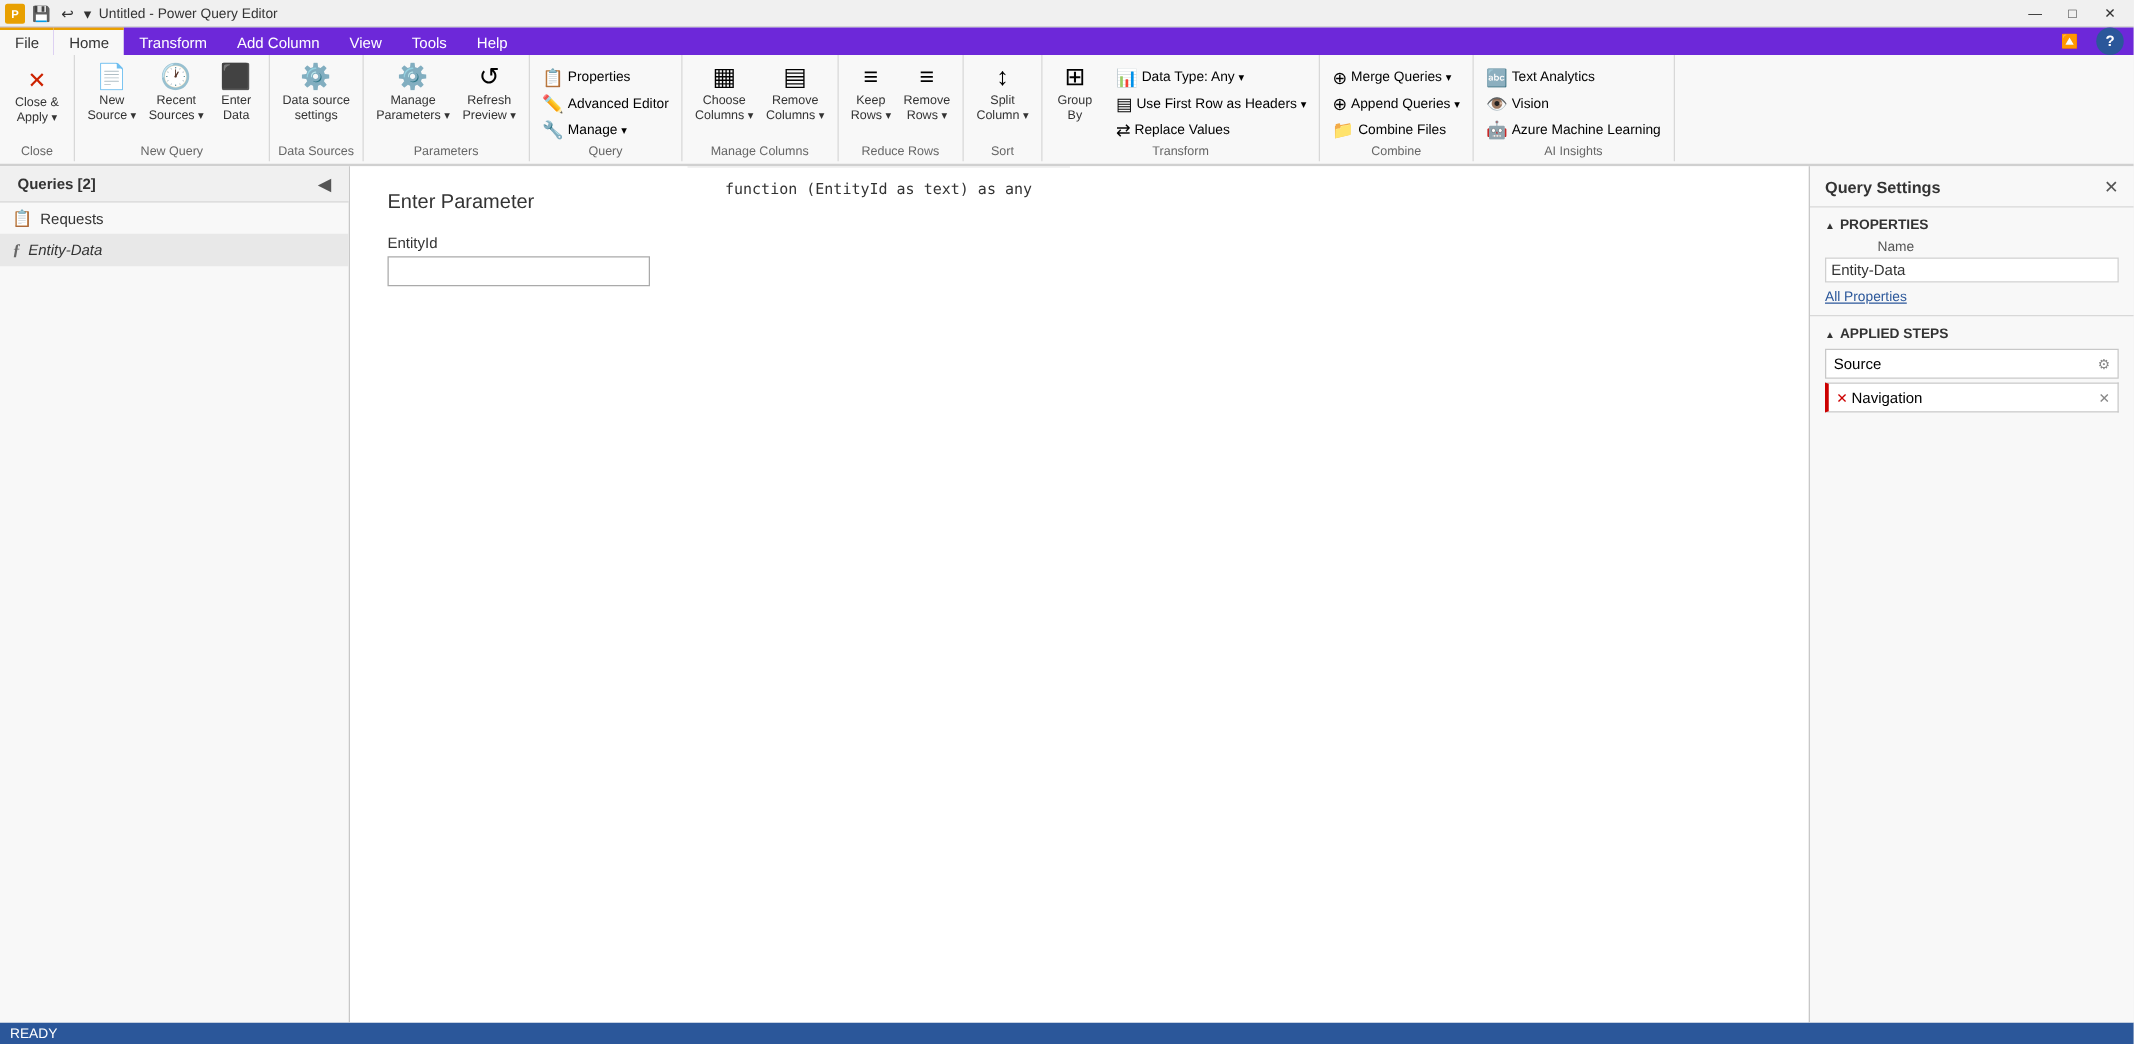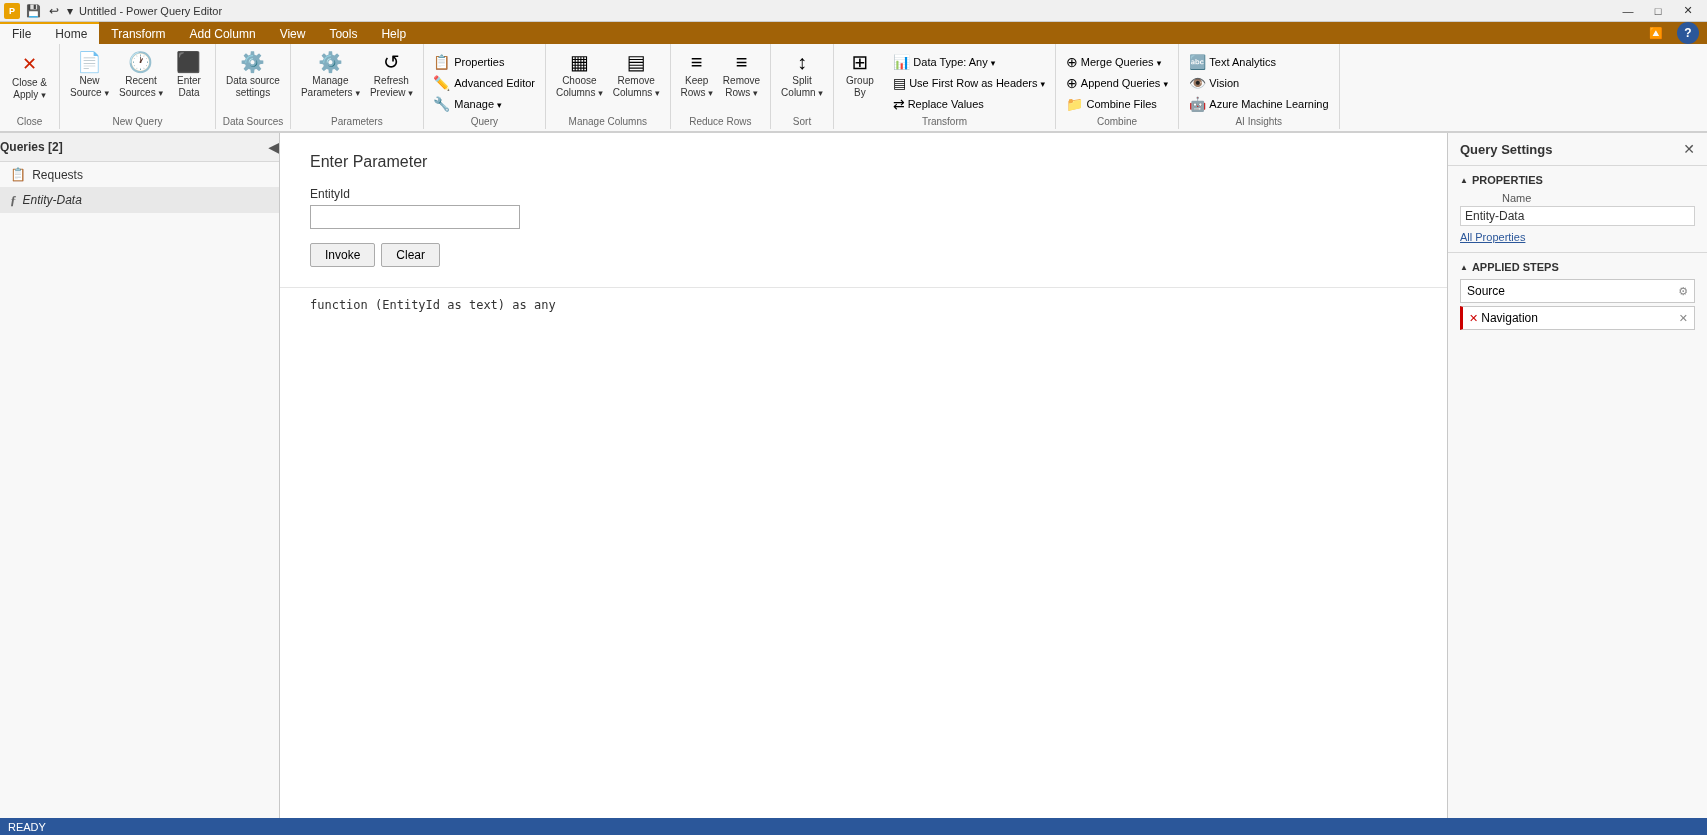--- a/index.html
+++ b/index.html
@@ -101,21 +101,21 @@
       background: #f8f8f8;
       border-right: 1px solid #c8c8c8;
       display: flex;
       flex-direction: column;
       flex-shrink: 0;
     }
     .sidebar-header {
       display: flex;
       align-items: center;
       justify-content: space-between;
-      padding: 6px 0;
+      padding: 6px 14px;
       border-bottom: 1px solid #d8d8d8;
       background: #f0f0f0;
       text-align: right;
     }
     .sidebar-title { font-size: 12px; font-weight: 600; color: #333; }
     .sidebar-collapse { cursor: pointer; font-size: 14px; color: #555; }
     .sidebar-item {
       display: flex;
       align-items: center;
       gap: 6px;
@@ -125,21 +125,21 @@
       color: #333;
     }
     .sidebar-item.selected { background: #e8e8e8; }
     .sidebar-item .item-icon { font-size: 13px; }
 
     
     .content-area {
       flex: 1;
       background: white;
       display: flex;
-      flex-direction: column;
+      flex-direction: row;
       overflow: hidden;
     }
     .enter-parameter {
       padding: 20px 30px;
     }
     .ep-title {
       font-size: 16px;
       font-weight: 400;
       color: #333;
       margin-bottom: 16px;
@@ -284,21 +284,21 @@
     <span class="qa-icon">▾</span>
     <span class="title-bar-title">Untitled - Power Query Editor</span>
   </div>
   <div class="title-bar-controls">
     <button class="title-bar-btn">—</button>
     <button class="title-bar-btn">□</button>
     <button class="title-bar-btn close">✕</button>
   </div>
 </div>
 
-<div style="display:flex; background:#a16207; align-items:stretch;">
+<div style="display:flex; background:#6d28d9; align-items:stretch;">
   <div class="ribbon-tab active">File</div>
   <div class="ribbon-tab" style="background:#f8f8f8; color:#333; border-top:2px solid #e8a000;">Home</div>
   <div class="ribbon-tab">Transform</div>
   <div class="ribbon-tab">Add Column</div>
   <div class="ribbon-tab">View</div>
   <div class="ribbon-tab">Tools</div>
   <div class="ribbon-tab">Help</div>
   <div style="margin-left:auto; display:flex; align-items:center;">
     <span style="color:white; font-size:11px; padding:0 6px; cursor:pointer;">🔼</span>
     <div class="help-btn">?</div>
@@ -501,24 +501,20 @@
       <span class="item-icon" style="font-style:italic; font-family:serif; font-weight:bold; color:#666;">ƒ</span>
       <span style="font-style:italic;">Entity-Data</span>
     </div>
   </div>
 
   <div class="content-area">
     <div class="enter-parameter">
       <div class="ep-title">Enter Parameter</div>
       <div class="ep-label">EntityId</div>
       <input class="ep-input" type="text" value="" style="">
-      <div class="ep-buttons">
-        <button class="ep-btn">Invoke</button>
-        <button class="ep-btn">Clear</button>
-      </div>
     </div>
     <div class="function-text">
       <span>function (EntityId as text) as any</span>
     </div>
   </div>
 
   <div class="query-settings">
     <div class="qs-header">
       <span class="qs-title">Query Settings</span>
       <span class="qs-close">✕</span>

